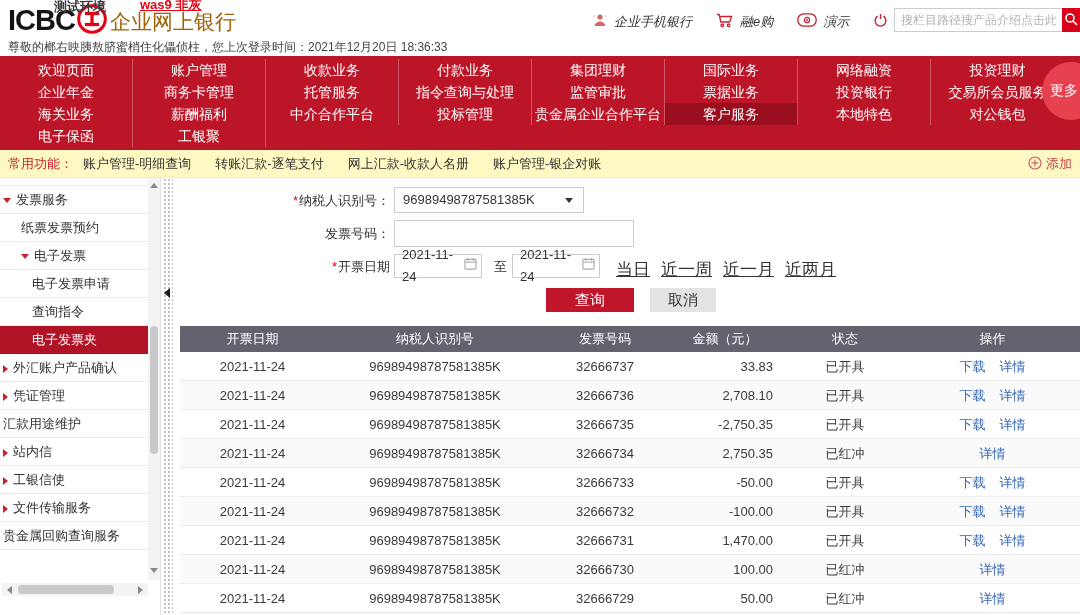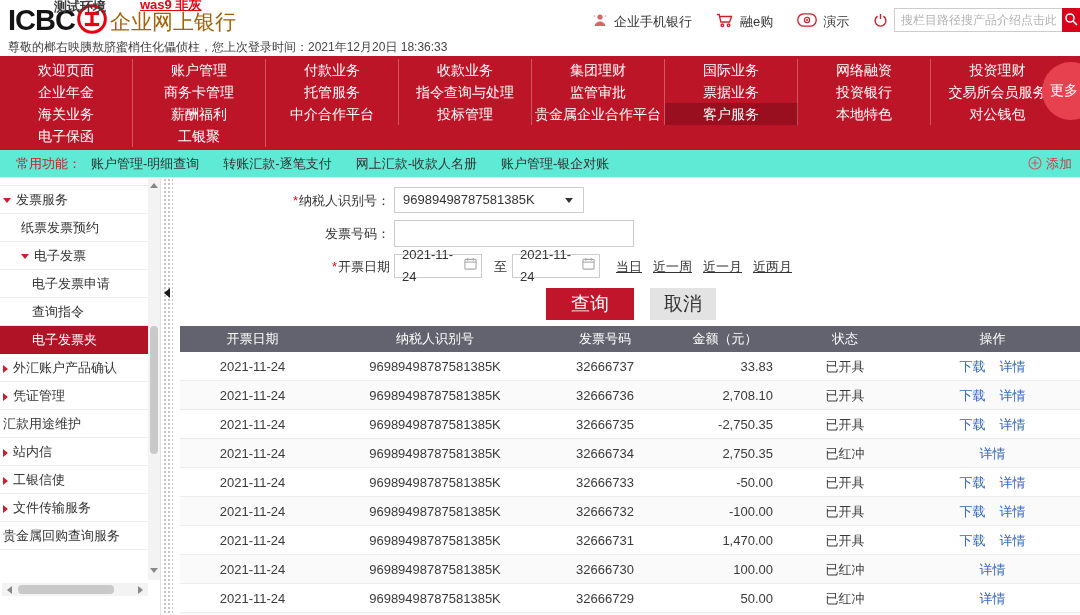--- a/index.html
+++ b/index.html
@@ -9,37 +9,37 @@
     font-family:"Liberation Sans","DejaVu Sans",sans-serif; color:#333;
   }
   
   .header { position:absolute; top:0; left:0; right:0; height:56px; background:#fff;border-radius:17px; }
   .logo-text { position:absolute; left:8px; top:4px; font-size:29px; font-weight:bold; color:#141414; letter-spacing:-1px; }
   .logo-ring { position:absolute; left:76px; top:3px; width:32px; height:32px; }
   .env-label { position:absolute; left:54px; top:-2px; font-size:13px; font-weight:bold; color:#3c3c3c; white-space:nowrap; }
   .site-title { position:absolute; left:110px; top:8px; font-size:21px; color:#a16207; white-space:nowrap; }
   .overlay-note { position:absolute; left:140px; top:-4px; font-size:13px; font-weight:bold; color:#e60012; text-decoration:underline; white-space:nowrap; }
   .hlinks { position:absolute; left:592px; top:12px; display:flex; align-items:center; gap:24px; font-size:13px; color:#333; }
-  .hlink { display:flex; align-items:center; gap:6px; cursor:pointer; text-decoration:none; color:#333; white-space:nowrap; }
+  .hlink { display:flex; align-items:center; gap:6px; cursor:pointer; text-decoration:none; color:#333; white-space:nowrap;font-style:italic; }
   .search { position:absolute; right:0; top:8px; width:186px; height:24px; display:flex; }
   .search input { flex:1; border:1px solid #ccc; border-right:none; font-size:12px; color:#333; padding:0 6px; outline:none; font-family:inherit; }
   .search input::placeholder { color:#b3b3b3; }
   .search-btn { width:24px; height:24px; background:#d9001b; border:none; display:flex; align-items:center; justify-content:center; cursor:pointer; }
   .greeting { position:absolute; left:8px; top:39px; font-size:12px; color:#444; }
   
   .nav { position:absolute; top:56px; left:0; right:0; height:94px; background:#bd1528; overflow:hidden; }
   .nav-grid { display:grid; grid-template-columns:repeat(8,133px); grid-auto-rows:22px; padding-top:3px; }
   .nav-cell { color:#fff; font-size:14px; text-align:center; line-height:22px; border-right:1px solid rgba(255,255,255,.28); cursor:pointer; white-space:nowrap; }
   .nav-cell.last { border-right:none; }
   .nav-cell.active { background:#9a0f20; }
   .nav-more { position:absolute; right:-20px; top:6px; width:58px; height:58px; border-radius:50%; background:#e7404e;
     color:#fff; font-size:14px; display:flex; align-items:center; cursor:pointer; padding-left:8px; }
   
-  .quickbar { position:absolute; top:150px; left:0; right:0; height:28px; background:#5eead4; border-bottom:1px solid #e6e6e6;
-    display:flex; align-items:center; padding-left:16px; font-size:13px; }
+  .quickbar { position:absolute; top:150px; left:0; right:0; height:28px; background:#fef9c3; border-bottom:1px solid #e6e6e6;
+    display:flex; align-items:center; padding-left:8px; font-size:13px; }
   .q-label { color:#c7202f; margin-right:10px; }
   .q-link { color:#333; text-decoration:none; margin-right:24px; cursor:pointer; }
   .add-btn { position:absolute; right:8px; top:0; height:28px; display:flex; align-items:center; gap:4px; color:#c7404c; cursor:pointer; font-size:13px; }
   
   .content { position:absolute; top:178px; left:0; right:0; bottom:0; }
   .sidebar { position:absolute; left:0; top:0; bottom:0; width:161px; background:#fff; border-right:1px solid #e3e3e3; overflow:hidden; }
   .side-items { position:absolute; left:0; top:0; width:148px; }
   .side-item { height:28px; line-height:28px; border-bottom:1px solid #ebebeb; font-size:13px; color:#333; cursor:pointer; white-space:nowrap; overflow:hidden; }
   .side-item.partial { margin-top:-20px; }
   .side-item.active { background:#b01226; color:#fff; border-bottom-color:#b01226; }
@@ -65,22 +65,22 @@
   .f-label { position:absolute; left:0; width:214px; text-align:right; font-size:13px; color:#333; }
   .star { color:#e60012; margin-right:1px; }
   .select-box { position:absolute; left:218px; top:9px; width:190px; height:26px; border:1px solid #ccc; font-size:13px;
     line-height:24px; padding-left:8px; cursor:pointer; background:#fff; }
   .caret { position:absolute; right:10px; top:10px; width:0; height:0; border-left:4px solid transparent; border-right:4px solid transparent; border-top:5px solid #333; }
   .text-input { position:absolute; left:218px; top:42px; width:240px; height:27px; border:1px solid #ccc; font-size:13px; padding:0 8px; outline:none; font-family:inherit; }
   .date-box { position:absolute; top:76px; width:88px; height:24px; border:1px solid #ccc; font-size:13px; line-height:22px;
     padding:0 4px 0 7px; display:flex; align-items:center; justify-content:space-between; cursor:pointer; background:#fff; }
   .to-label { position:absolute; left:318px; top:80px; font-size:13px; }
   .range-links { position:absolute; left:440px; top:80px; display:flex; gap:11px; }
-  .range-link { font-size:13px; color:#333; text-decoration:underline; cursor:pointer; white-space:nowrap; }
-  .btn { position:absolute; top:110px; height:32px; border:none; font-size:19px; cursor:pointer; font-family:Liberation Sans, sans-serif; }
+  .range-link { font-size:17px; color:#333; text-decoration:underline; cursor:pointer; white-space:nowrap; }
+  .btn { position:absolute; top:110px; height:24px; border:none; font-size:15px; cursor:pointer; font-family:Liberation Sans, sans-serif; }
   .btn-query { left:370px; width:88px; background:#c1152b; color:#fff; }
   .btn-cancel { left:474px; width:66px; background:#e3e3e3; color:#333;text-align:center; }
   
   .tbl { position:absolute; left:4px; right:0; top:148px; }
   .t-head { display:flex; background:#63636f; color:#fff; height:26px; line-height:26px; font-size:13px; }
   .th { text-align:center; white-space:nowrap; }
   .t-row { display:flex; height:29px; line-height:29px; font-size:13px; color:#3a3a3a; border-bottom:1px solid #ececec; background:#fff; }
   .t-row.alt { background:#fafafa; }
   .td { text-align:center; white-space:nowrap; overflow:hidden; }
   .col1{width:145px}.col2{width:220px}.col3{width:120px}.col4{width:120px}.col5{width:120px}.col6{flex:1}
@@ -162,22 +162,22 @@
       </button>
     </div>
 
     <div class="greeting">尊敬的榔右映胰敖脐蜜梢住化儡侦柱，您上次登录时间：2021年12月20日 18:36:33</div>
   </div>
 
   <div class="nav">
     <div class="nav-grid">
         <div class="nav-cell">欢迎页面</div>
         <div class="nav-cell">账户管理</div>
+        <div class="nav-cell">收款业务</div>
         <div class="nav-cell">付款业务</div>
-        <div class="nav-cell">收款业务</div>
         <div class="nav-cell">集团理财</div>
         <div class="nav-cell">国际业务</div>
         <div class="nav-cell">网络融资</div>
         <div class="nav-cell last">投资理财</div>
         <div class="nav-cell">企业年金</div>
         <div class="nav-cell">商务卡管理</div>
         <div class="nav-cell">托管服务</div>
         <div class="nav-cell">指令查询与处理</div>
         <div class="nav-cell">监管审批</div>
         <div class="nav-cell">票据业务</div>

